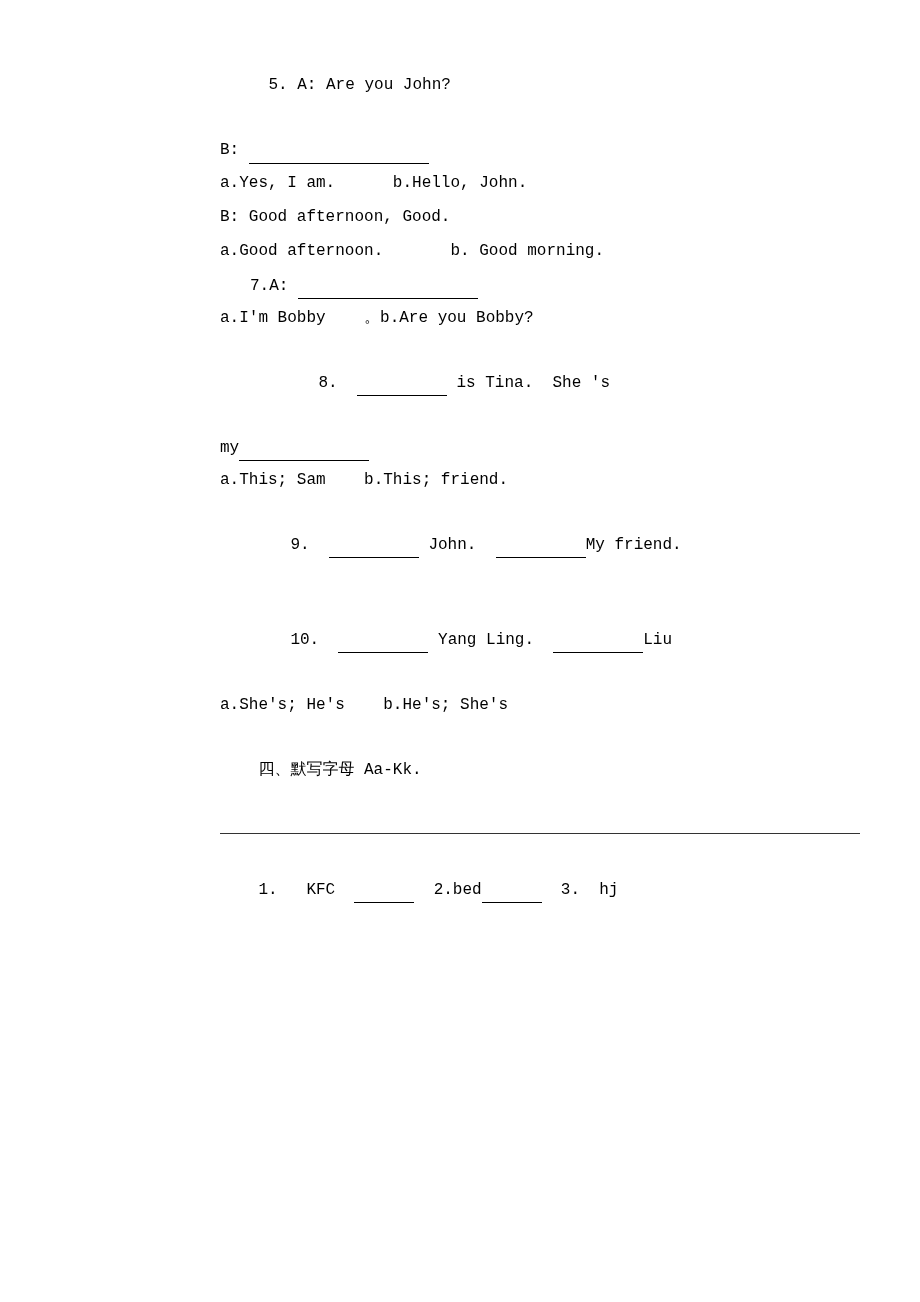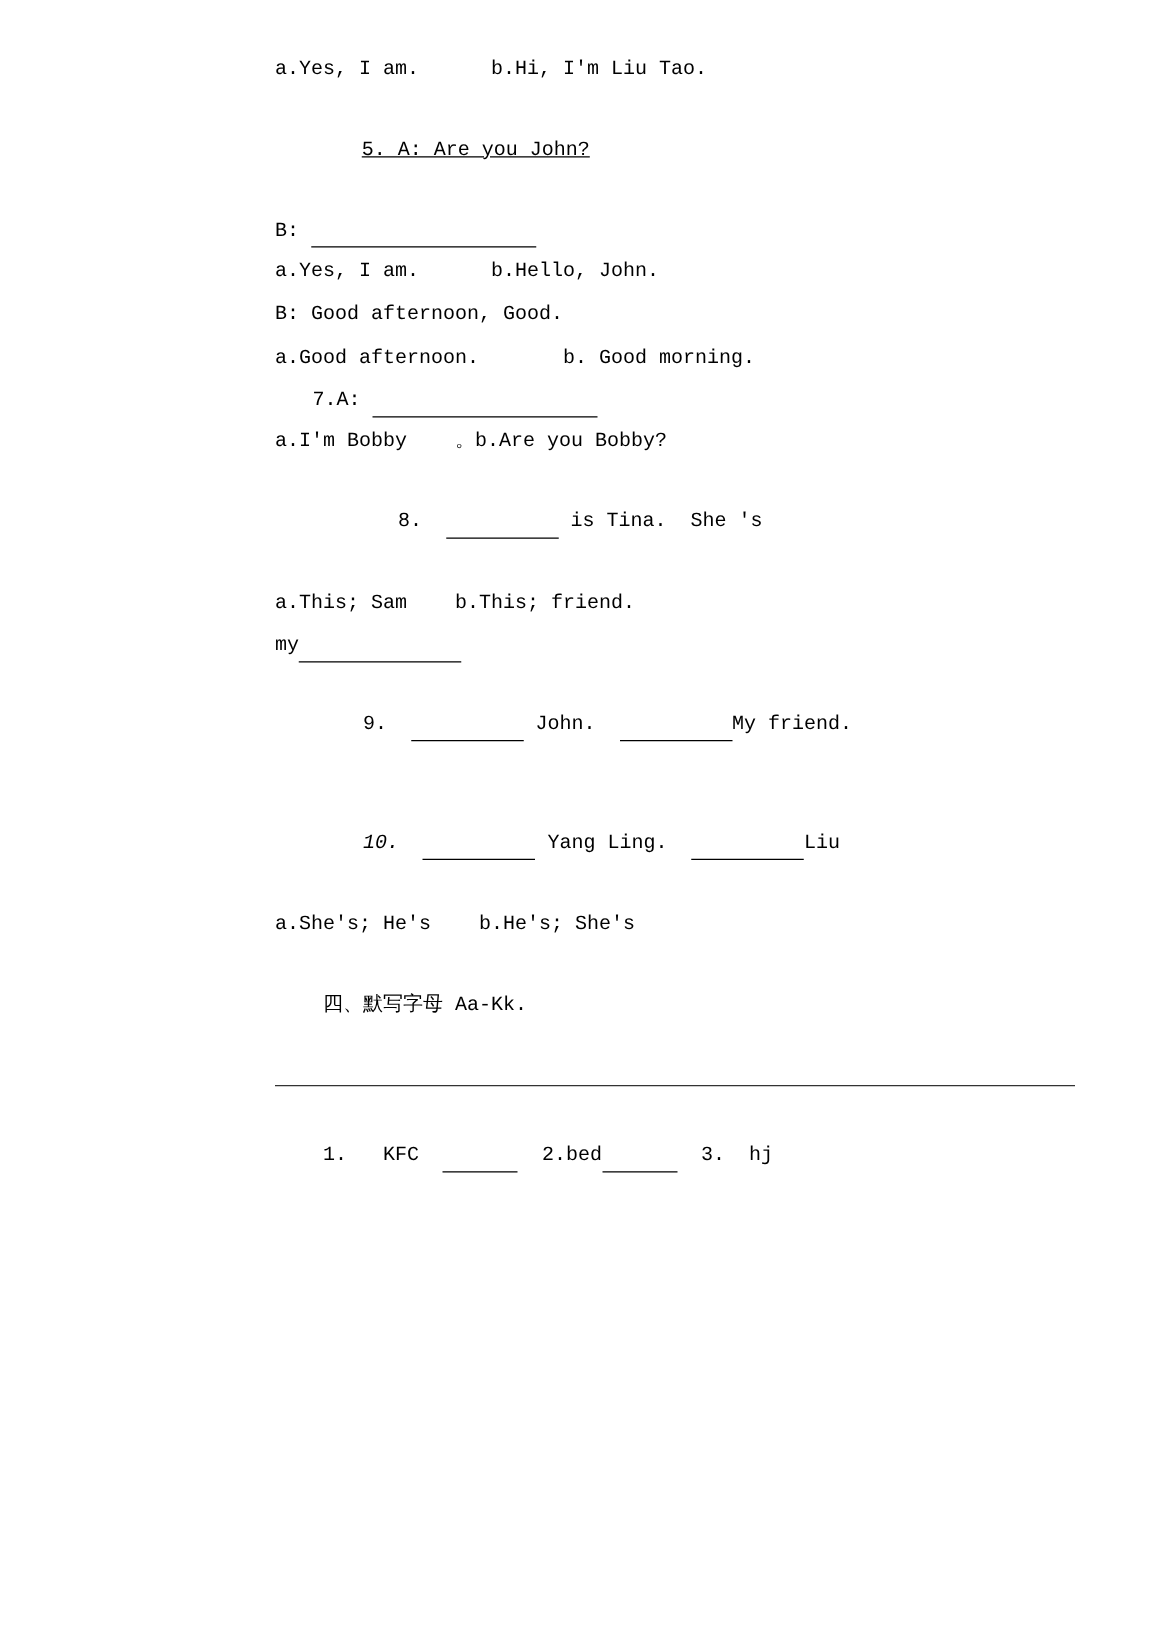--- a/index.html
+++ b/index.html
@@ -78,52 +78,51 @@
       align-items: flex-end;
       flex-wrap: wrap;
       margin-bottom: 2px;
     }
   </style>
 </head>
 <body>
 
 <div class="content">
 
-  <div class="line">a.Yes, I am.      b.Hi, I'm Liu Tao.</div>
 
   <div class="line">
-    <span style="margin-left:31px;text-decoration:underline;">5. A: Are you John?</span>
+    <span style="margin-left:10px;">5. A: Are you John?</span>
   </div>
   <div class="line answer-line">
     <span>B:&nbsp;</span><span class="underline"></span>
   </div>
   <div class="line">a.Yes, I am.      b.Hello, John.</div>
 
   <div class="line">B: Good afternoon, Good.</div>
   <div class="line">a.Good afternoon.       b. Good morning.</div>
 
   <div class="line answer-line">
     <span><span class="indent"></span>7.A:&nbsp;</span><span class="underline"></span>
   </div>
   <div class="line">a.I'm Bobby    。b.Are you Bobby?</div>
 
   <div class="line">
     <span style="margin-left:60px;">8.&nbsp;&nbsp;</span><span class="underline-short"></span><span>&nbsp;is Tina.&nbsp;&nbsp;She&nbsp;'s</span>
   </div>
-  <div class="line">a.This; Sam    b.This; friend.</div>
   <div class="line answer-line">
     <span>my</span><span class="underline-medium"></span>
   </div>
+  <div class="line">a.This; Sam    b.This; friend.</div>
 
   <div class="line">
     <span style="margin-left:32px;">9.&nbsp;&nbsp;</span><span class="underline-short"></span><span>&nbsp;John.&nbsp;&nbsp;</span><span class="underline-short"></span><span>My friend.</span>
   </div>
 
   <div class="line">
-    <span style="margin-left:32px;font-style:italic;">10.&nbsp;&nbsp;</span><span class="underline-short"></span><span>&nbsp;Yang Ling.&nbsp;&nbsp;</span><span class="underline-short"></span><span>Liu</span>
+    <span style="margin-left:32px;">10.&nbsp;&nbsp;</span><span class="underline-short"></span><span>&nbsp;Yang Ling.&nbsp;&nbsp;</span><span class="underline-short"></span><span>Liu</span>
   </div>
   <div class="line">a.She's; He's    b.He's; She's</div>
 
   <div class="line">
     <span>四、默写字母 Aa-Kk.</span>
   </div>
   <div style="margin: 14px 0 8px 0;">
     <hr class="section-divider">
   </div>
 

